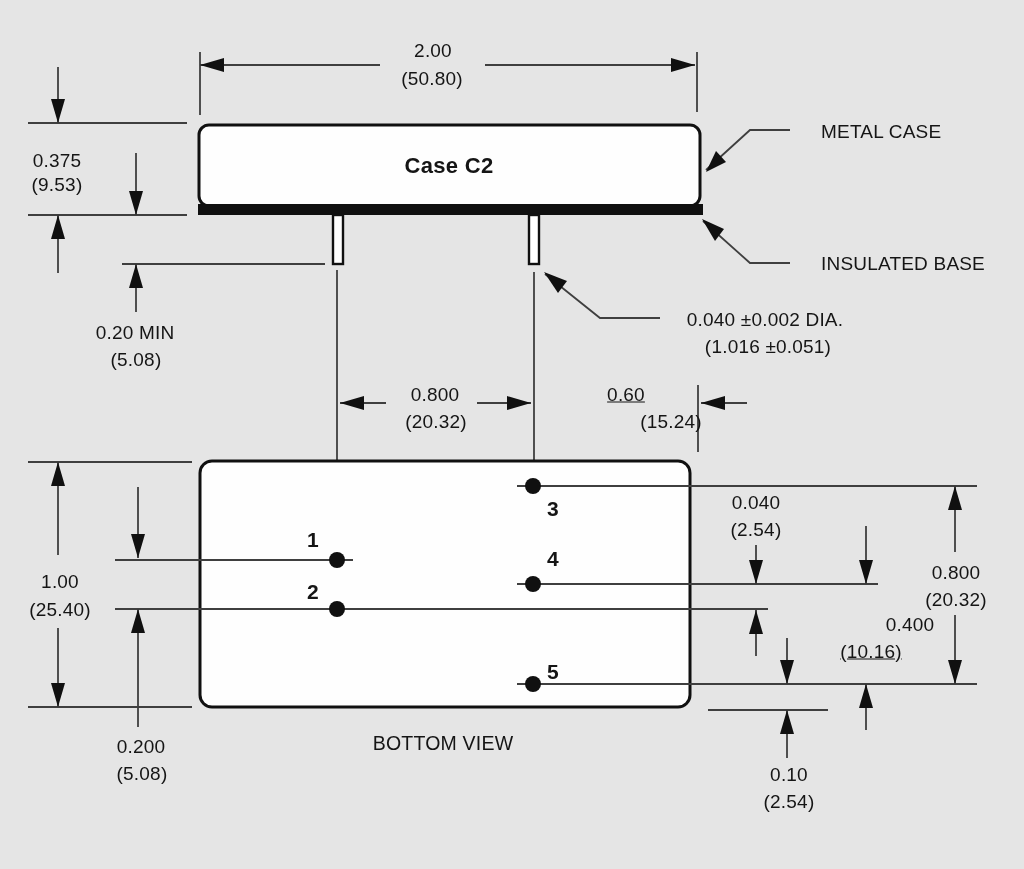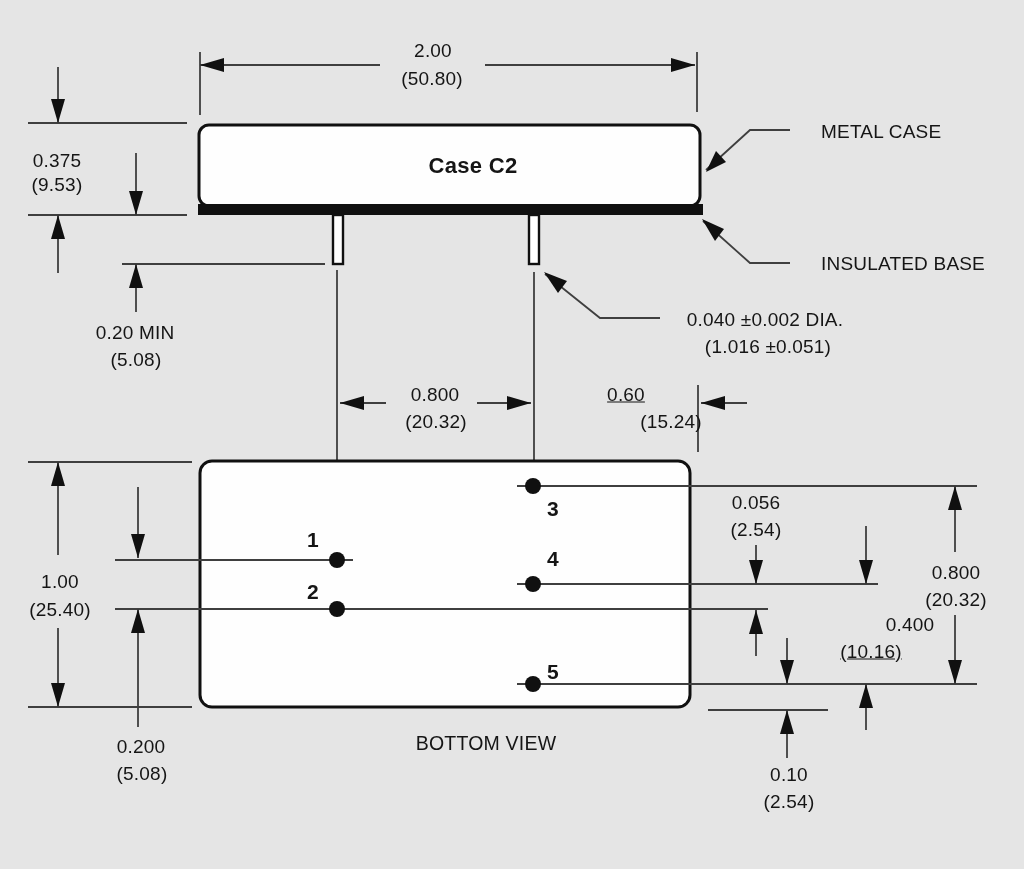--- a/index.html
+++ b/index.html
@@ -7,24 +7,24 @@
     position:relative; width:1024px; height:869px; background:#e5e5e5;
     font-family:"Liberation Sans", sans-serif; color:#111; overflow:hidden;
   }
   #blueprint { position:absolute; left:0; top:0; }
   .lbl {
     position:absolute; transform:translate(-50%,-50%);
     font-size:19px; line-height:1; color:#151515; white-space:nowrap;
     letter-spacing:0.2px;
   }
   .lbl.left { transform:translate(0,-50%);margin-left:24px; }
-  .case-title { font-size:22px; font-weight:bold; letter-spacing:0.3px;margin-left:24px; }
+  .case-title { font-size:22px; font-weight:bold; letter-spacing:0.3px; }
   .pin-num { font-size:21px; font-weight:bold; }
   .footnote { font-size:20px; }
-  .view-title { font-size:19.5px;margin-left:43px; }
+  .view-title { font-size:19.5px; }
 </style>
 </head>
 <body>
 
 <div id="canvas">
 
   <svg id="blueprint" width="1024" height="869" viewBox="0 0 1024 869">
     <g stroke="#3f3f3f" stroke-width="1.8" fill="none">
 
       <g>
@@ -180,21 +180,21 @@
   <div class="lbl pin-num" style="left:553px; top:508px;">3</div>
   <div class="lbl pin-num" style="left:553px; top:558px;">4</div>
   <div class="lbl pin-num" style="left:553px; top:671px;">5</div>
 
   <div class="lbl" style="left:60px;  top:581px;">1.00</div>
   <div class="lbl" style="left:60px;  top:609px;">(25.40)</div>
 
   <div class="lbl" style="left:141px; top:746px;">0.200</div>
   <div class="lbl" style="left:142px; top:773px;">(5.08)</div>
 
-  <div class="lbl" style="left:756px; top:502px;">0.056</div>
+  <div class="lbl" style="left:756px; top:502px;">0.040</div>
   <div class="lbl" style="left:756px; top:529px;">(2.54)</div>
 
   <div class="lbl" style="left:871px; top:624px;margin-left:39px;">0.400</div>
   <div class="lbl" style="left:871px; top:651px;text-decoration:underline;">(10.16)</div>
 
   <div class="lbl" style="left:956px; top:572px;">0.800</div>
   <div class="lbl" style="left:956px; top:599px;">(20.32)</div>
 
   <div class="lbl" style="left:789px; top:774px;">0.10</div>
   <div class="lbl" style="left:789px; top:801px;">(2.54)</div>

